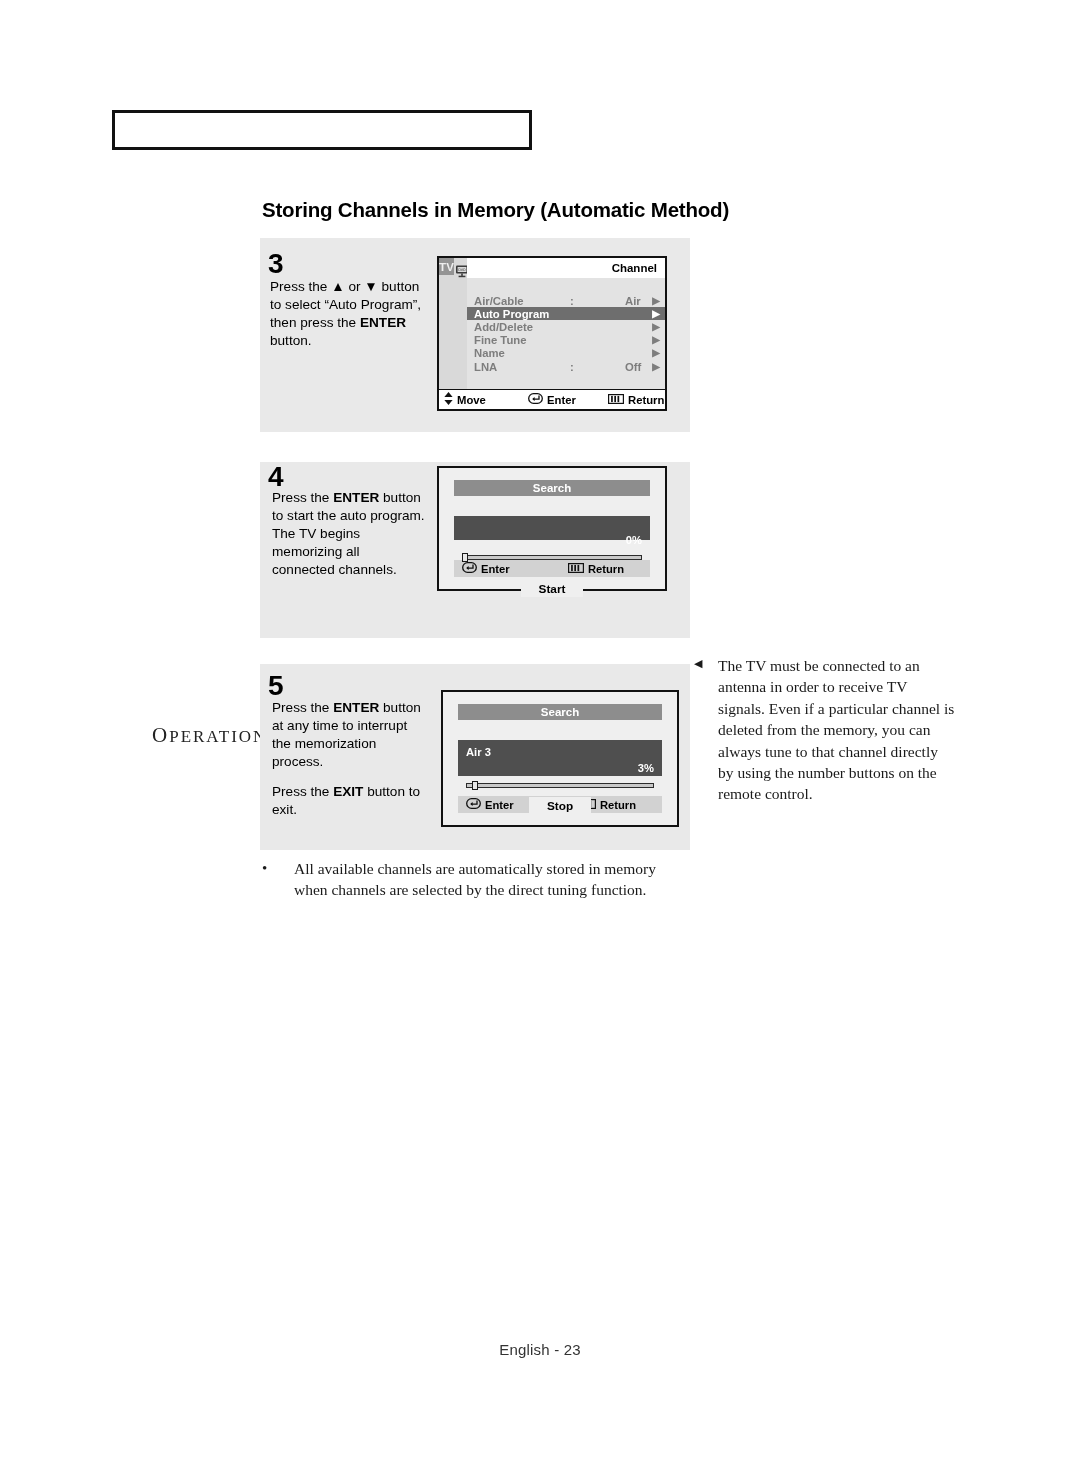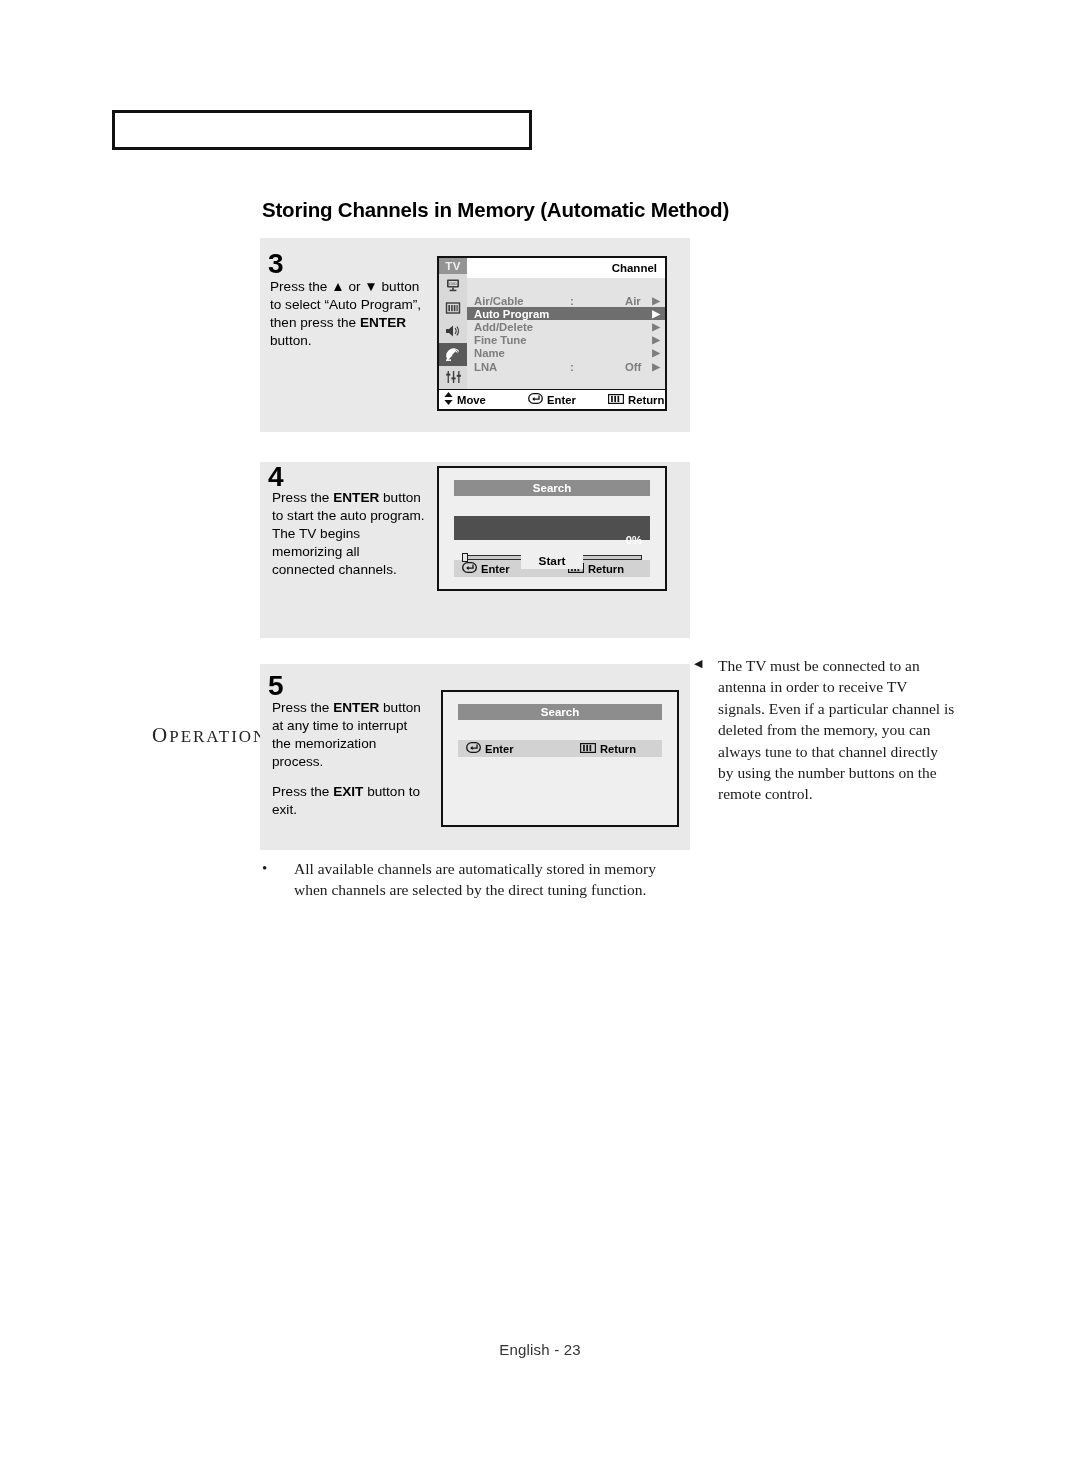--- a/index.html
+++ b/index.html
@@ -103,21 +103,21 @@
   }
   #osd-channel .osd-body {
     flex: 1;
     display: flex;
     min-height: 0;
   }
   .osd-sidebar {
     width: 28px;
     background: #d9d9d9;
     display: flex;
-    flex-direction: column;
+    flex-direction: row;
     flex: 0 0 28px;
   }
   .osd-sidebar .tv-tag {
     height: 17px;
     background: #949494;
     color: #efefef;
     font-size: 11.5px;
     font-weight: bold;
     display: flex;
     align-items: center;
@@ -287,21 +287,21 @@
     background: #efefef;
     color: #000;
     font-size: 11.8px;
     font-weight: bold;
     text-align: center;
     padding: 1.5px 0;
     width: 62px;
     left: 50%;
     transform: translateX(-50%);
   }
-  #osd-search-4 .search-btn { top: 36px; }
+  #osd-search-4 .search-btn { top: 64px; }
   #osd-search-5 .search-btn { top: 57px; }
 
   .search-footer {
     height: 17px;
     background: #d2d2d2;
     display: flex;
     align-items: center;
     font-size: 11.2px;
     font-weight: bold;
     color: #000;
@@ -582,20 +582,29 @@
     <span style="display: block;">the memorization</span>
     <span style="display: block;">process.</span>
     <span class="gap"></span>
     <span style="display: block;">Press the <b>EXIT</b> button to</span>
     <span style="display: block;">exit.</span>
   </div>
 
   <div class="osd-search-outer" id="osd-search-5">
     <div class="osd-search">
       <div class="search-title">Search</div>
+      <div class="search-body">
+        <div class="search-chan">Air 3</div>
+        <div class="search-pct">3%</div>
+        <div class="progress-wrap">
+          <div class="progress-track"></div>
+          <div class="progress-handle" style="left:3%;"></div>
+        </div>
+        <div class="search-btn">Stop</div>
+      </div>
       <div class="search-footer">
         <span class="fitem enter">
           <span>
             <svg width="15" height="11" viewBox="0 0 15 11" aria-hidden="true">
               <rect x="0.7" y="0.7" width="13.6" height="9.6" rx="4.8" fill="none" stroke="#111" stroke-width="1.3"></rect>
               <path d="M11 2.6 L11 6.1 L5 6.1" fill="none" stroke="#111" stroke-width="1.3"></path>
               <path d="M6.6 4.1 L4.2 6.1 L6.6 8.1 Z" fill="#111"></path>
             </svg>
           </span>
           <span>Enter</span>

